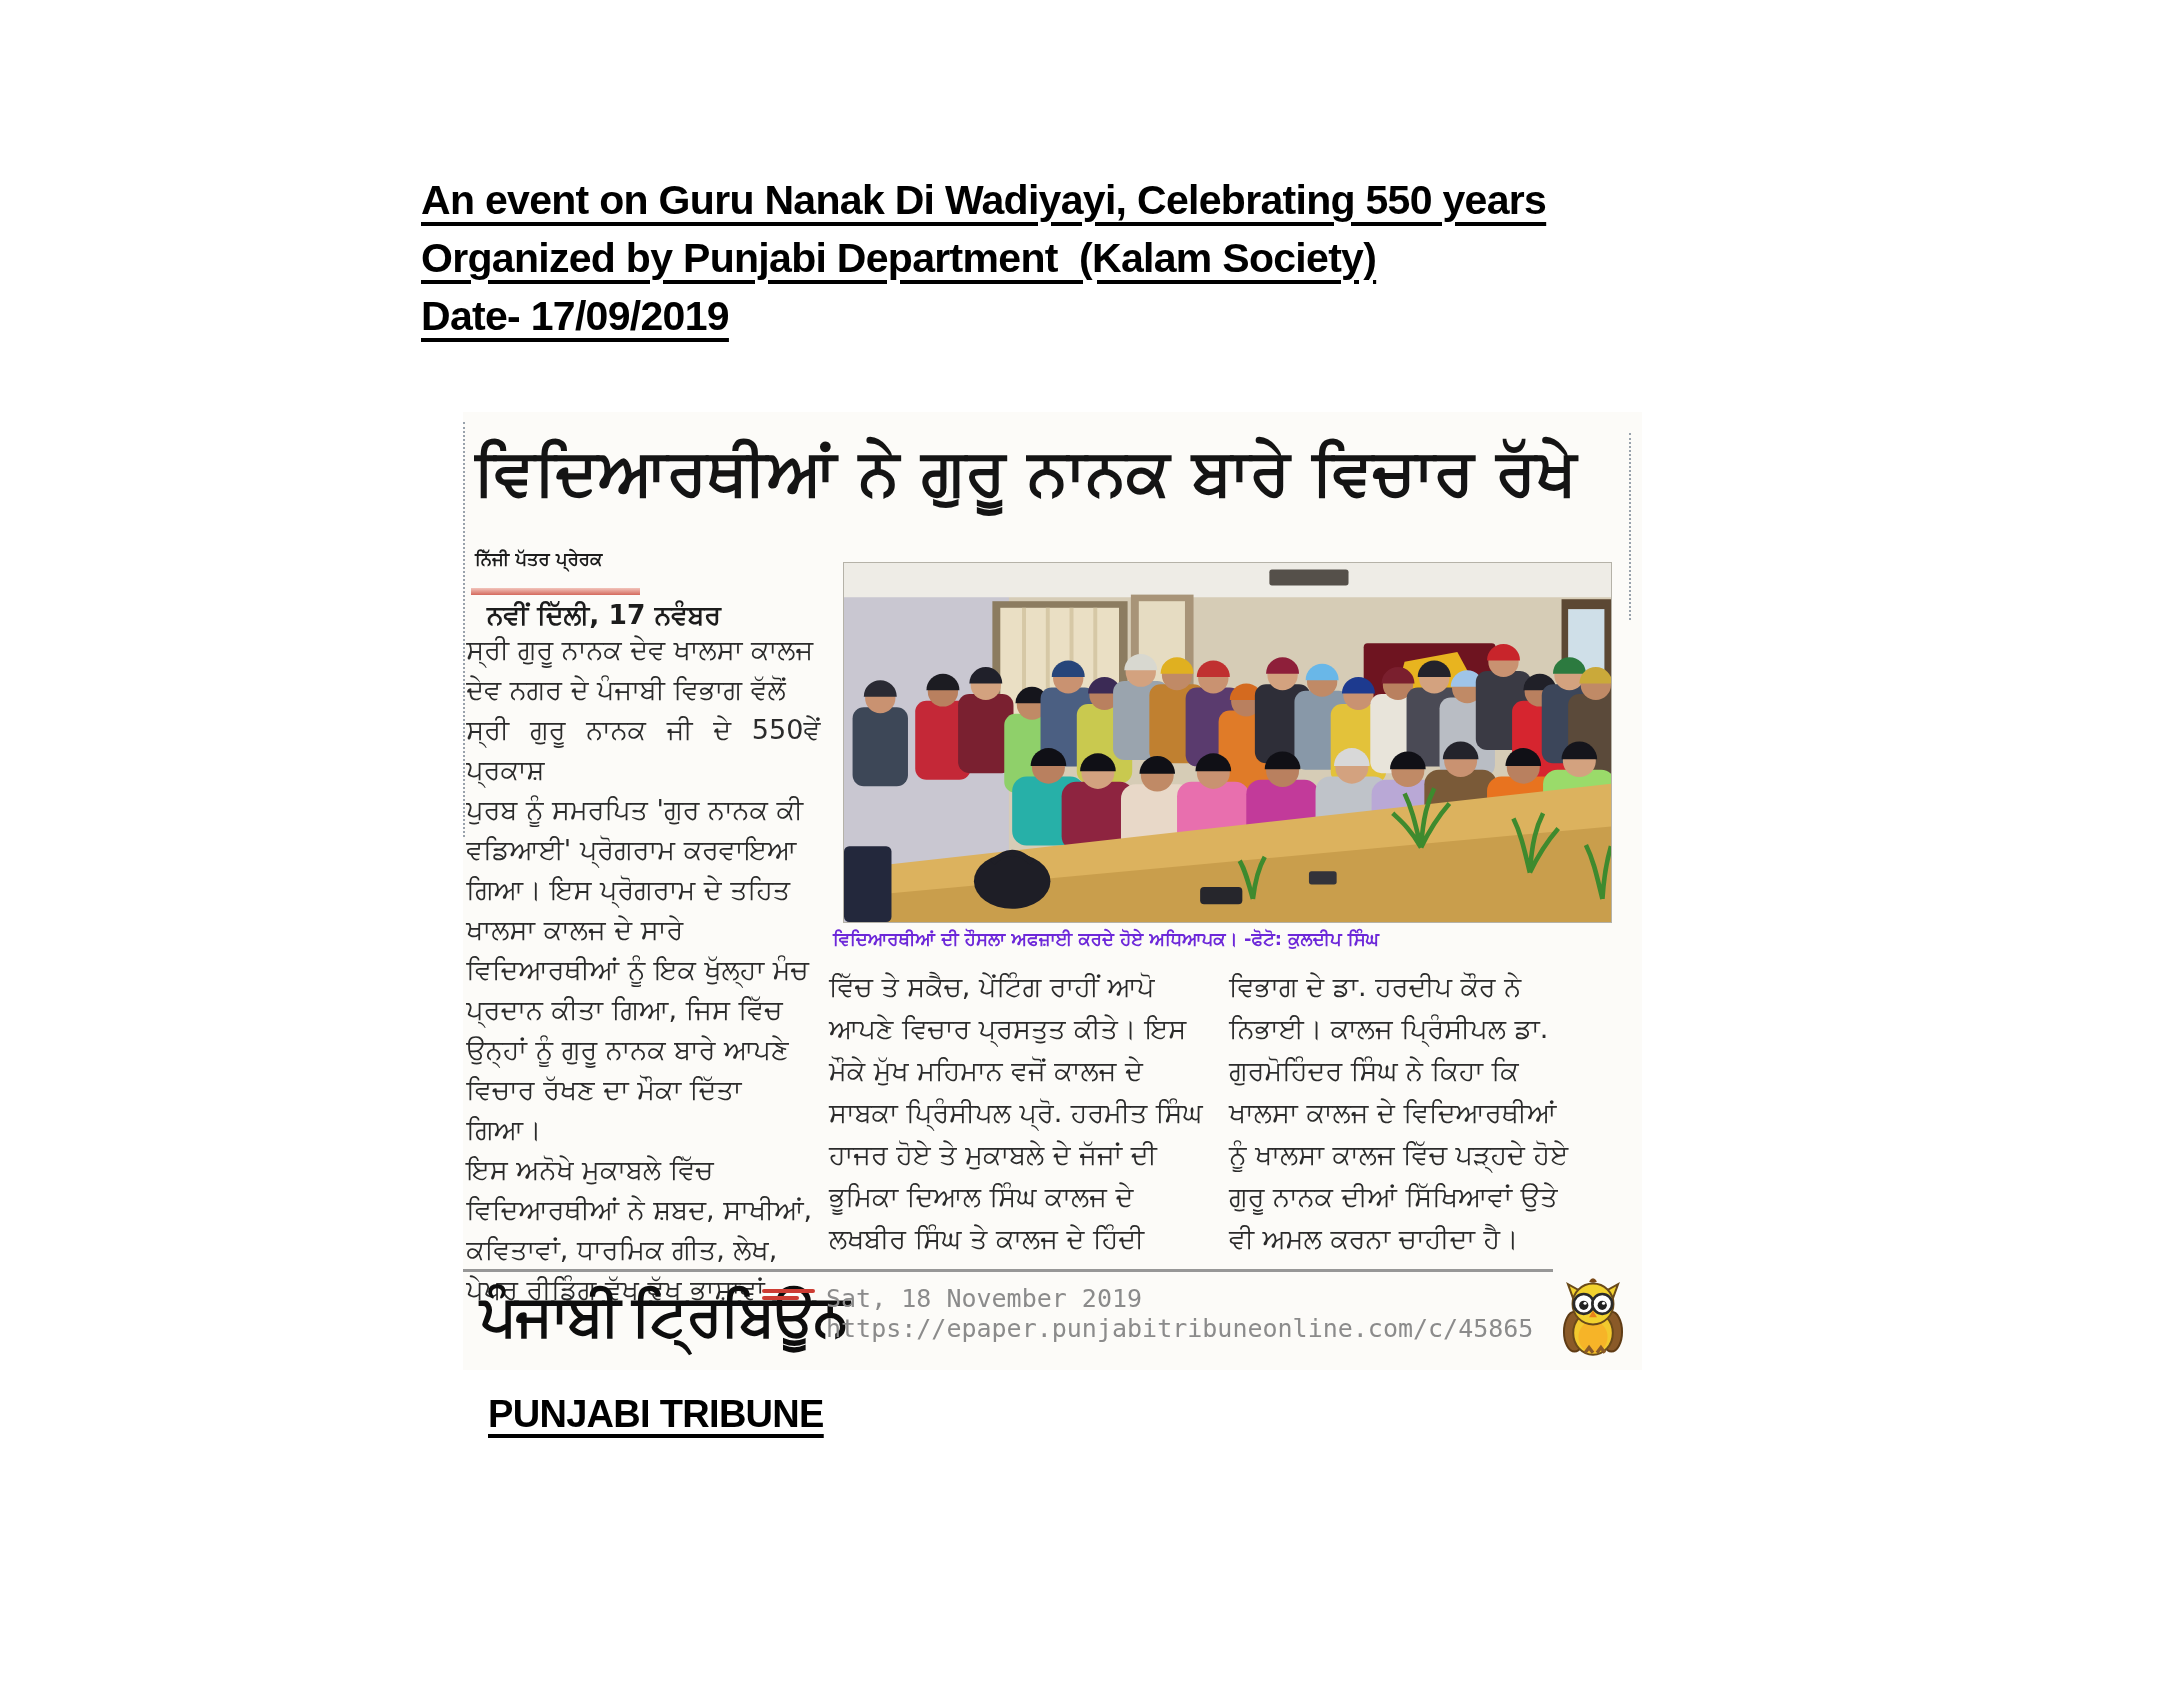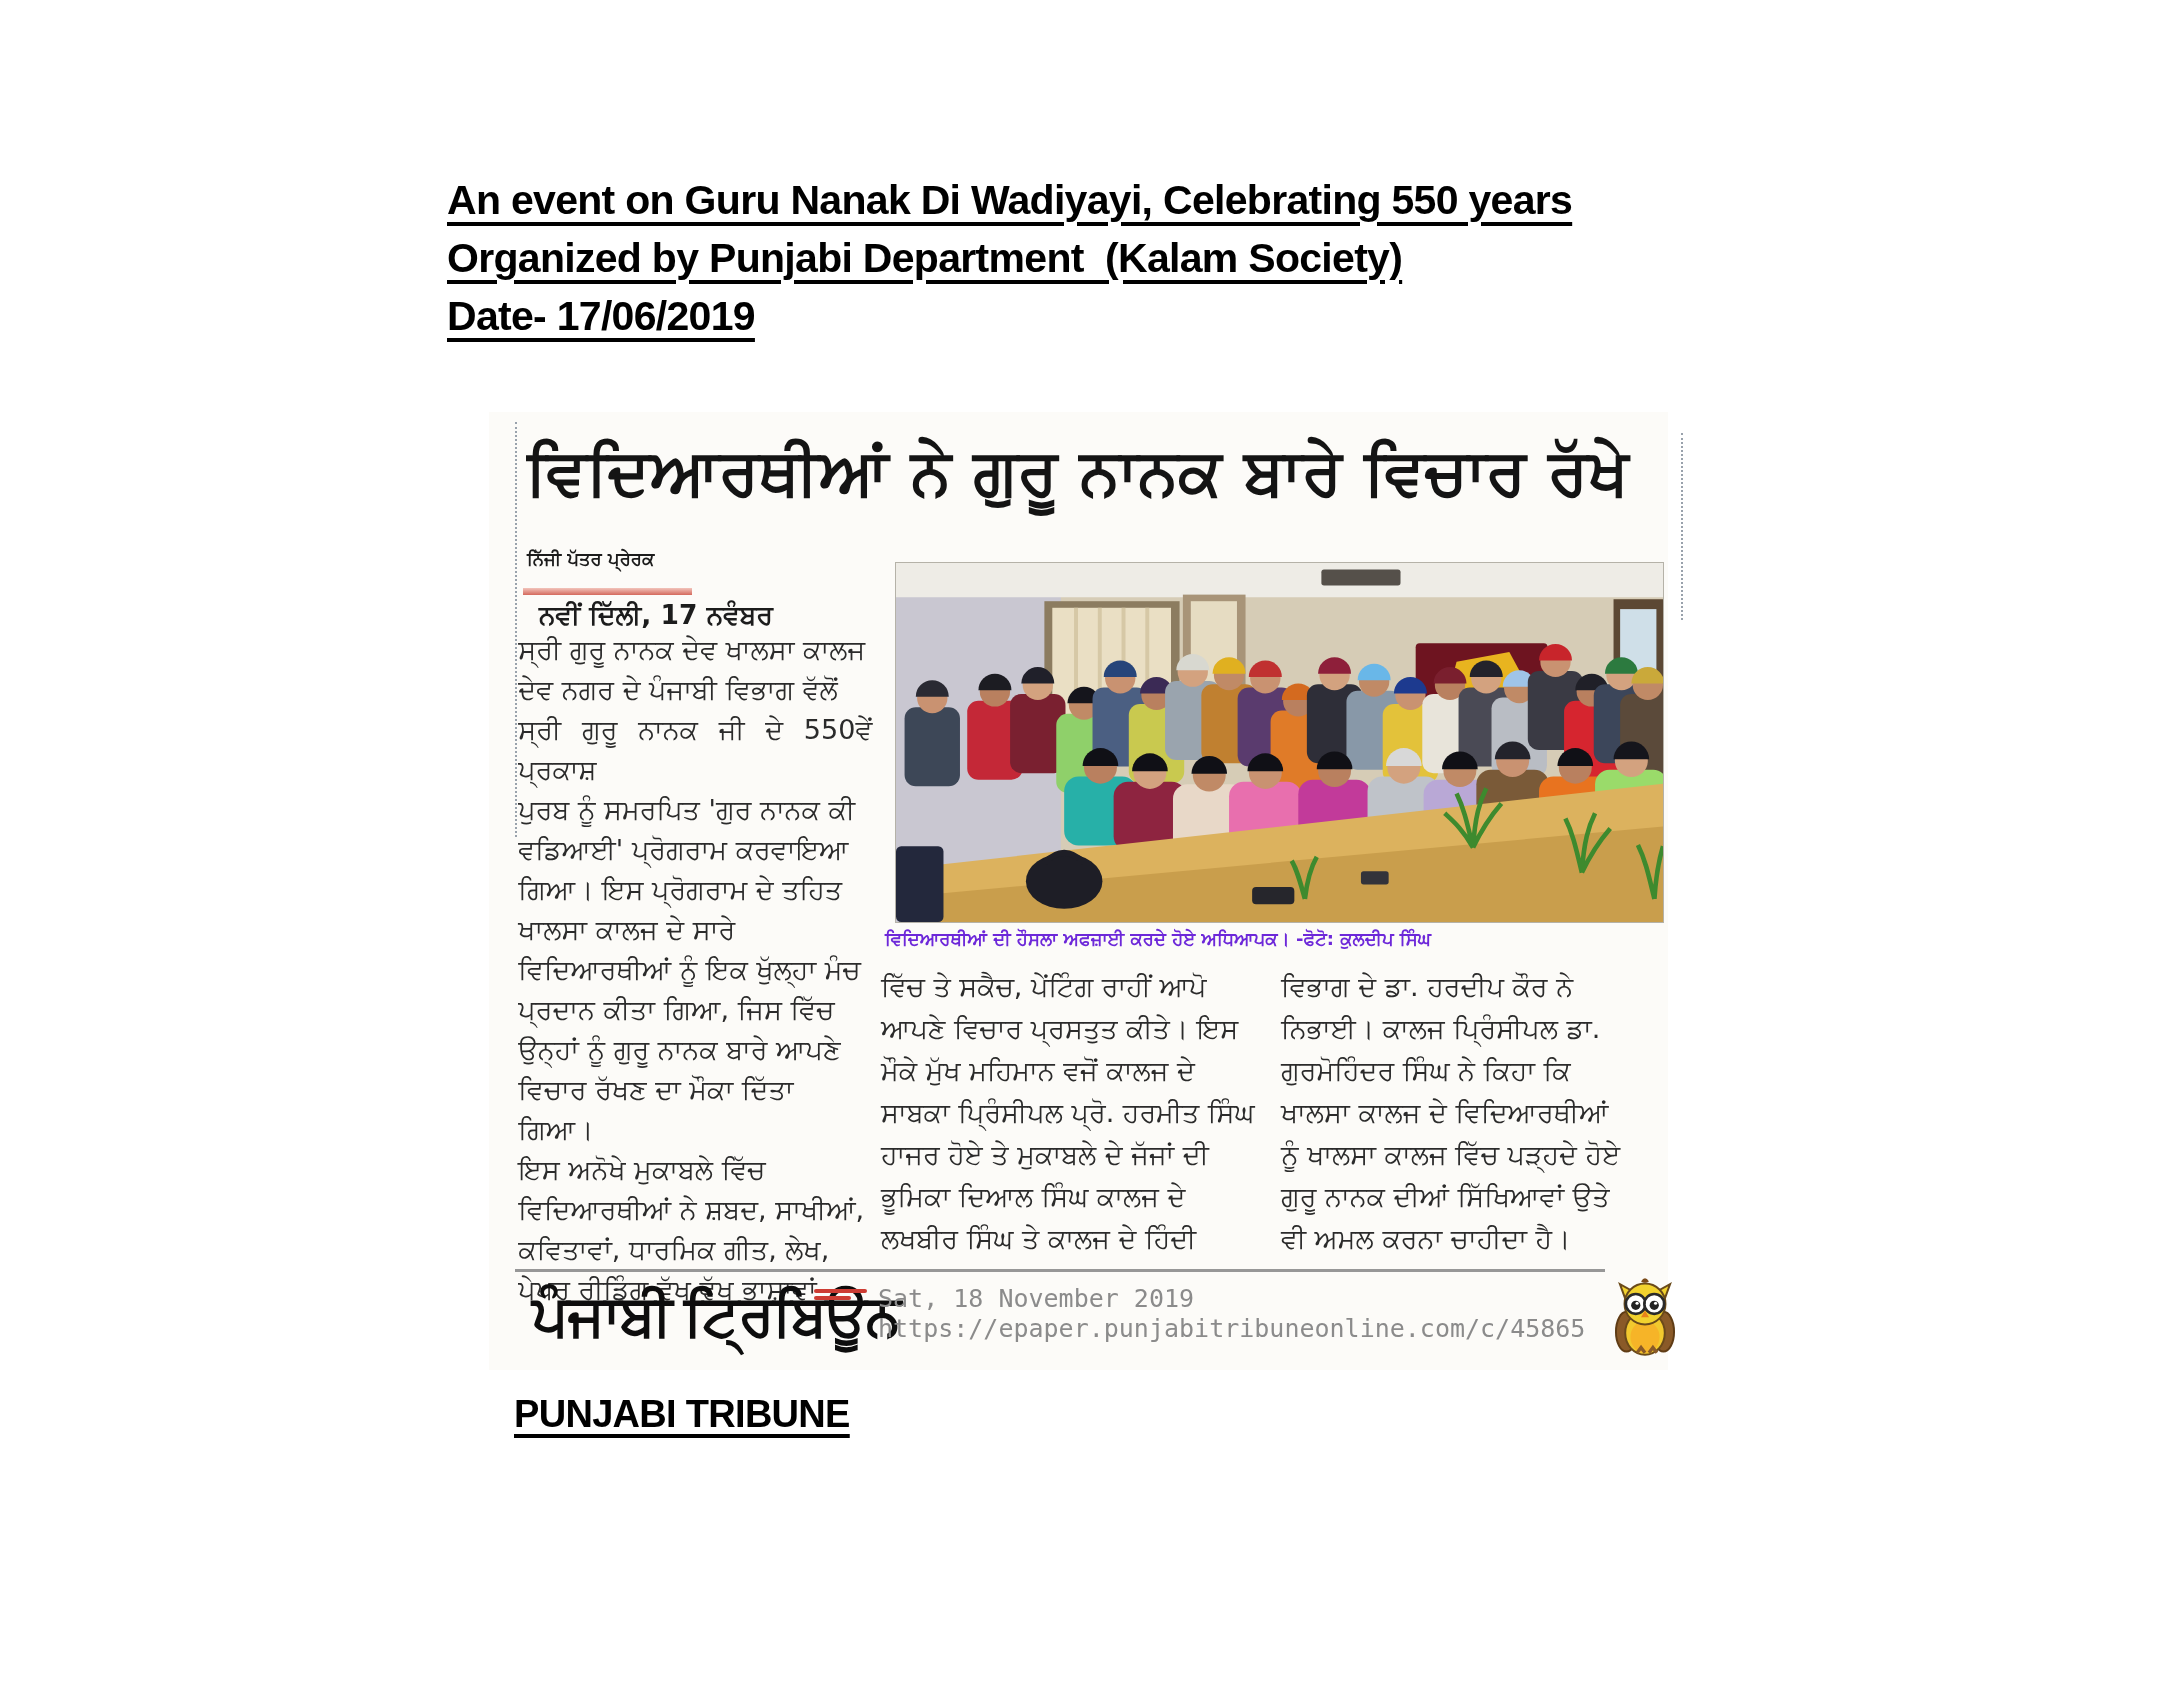--- a/index.html
+++ b/index.html
@@ -1,18 +1,18 @@
 <!DOCTYPE html>
 <html style="font-size:10.6px"><head>
 <meta charset="utf-8">
 <style>
   html,body{margin:0;padding:0;background:#ffffff;}
   .page{position:relative;width:2183px;height:1687px;background:#ffffff;overflow:hidden;
         font-family:"Liberation Sans",sans-serif;color:#000;}
-  .abs{position:absolute;margin-left:26px;}
+  .abs{position:absolute;}
 
   
   .doc-heading{left:421px;top:171px;font-weight:bold;font-size:41px;line-height:58px;
                letter-spacing:-0.7px;color:#000;}
   .doc-heading .hline{display:block;white-space:pre;
                text-decoration:underline;text-decoration-thickness:4px;text-underline-offset:8px;}
 
   
   .clipping{left:463px;top:412px;width:1179px;height:958px;background:#fcfbf8;}
   .np-headline{left:11px;top:6.6px;width:1164px;font-weight:bold;font-size:64px;line-height:106px;
@@ -47,21 +47,21 @@
                 text-decoration:underline;text-decoration-thickness:4px;text-underline-offset:7.3px;text-align:center;}
 </style>
 </head>
 <body>
 
 <div class="page">
 
   <div class="abs doc-heading">
     <span class="hline">An event on Guru Nanak Di Wadiyayi, Celebrating 550 years</span>
     <span class="hline">Organized by Punjabi Department  (Kalam Society)</span>
-    <span class="hline">Date- 17/06/2019</span>
+    <span class="hline">Date- 17/09/2019</span>
   </div>
 
   <div class="abs clipping">
 
     <div class="abs dot-v" style="left:0;top:10px;height:415px;"></div>
     <div class="abs dot-v" style="left:1166px;top:21px;height:187px;"></div>
 
     <div class="abs np-headline">ਵਿਦਿਆਰਥੀਆਂ ਨੇ ਗੁਰੂ ਨਾਨਕ ਬਾਰੇ ਵਿਚਾਰ ਰੱਖੇ</div>
 
     <div class="abs np-byline">ਨਿੱਜੀ ਪੱਤਰ ਪ੍ਰੇਰਕ</div>

